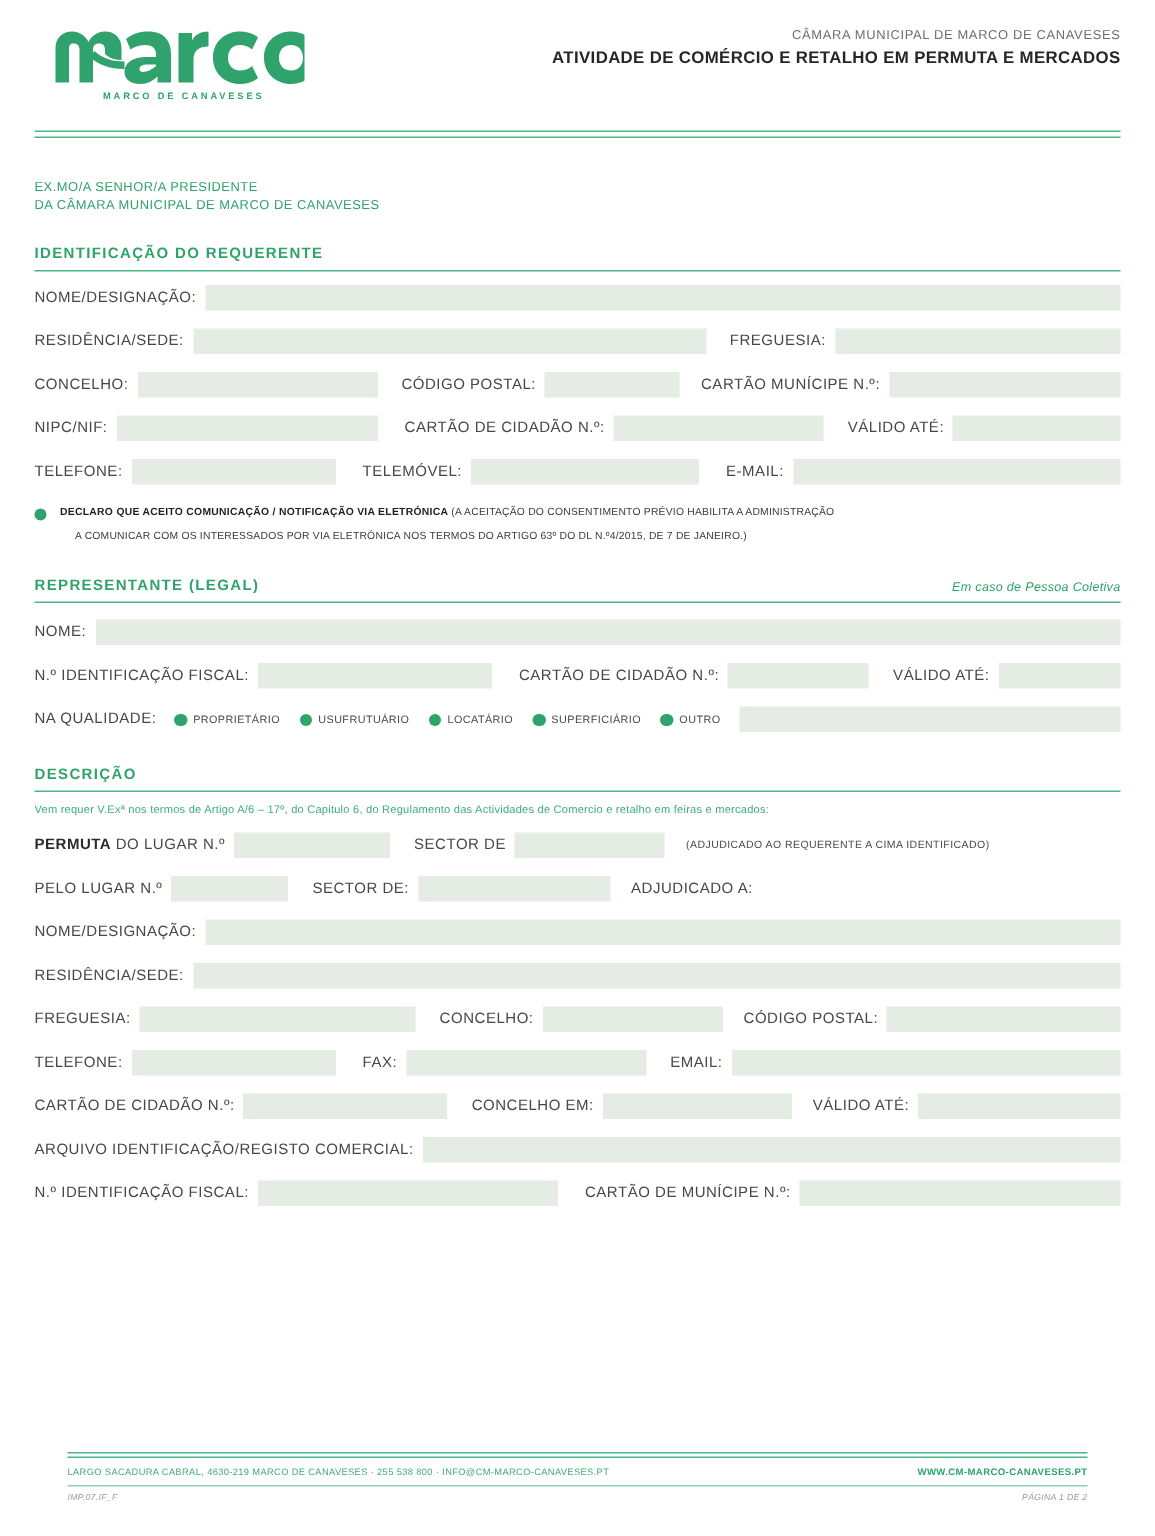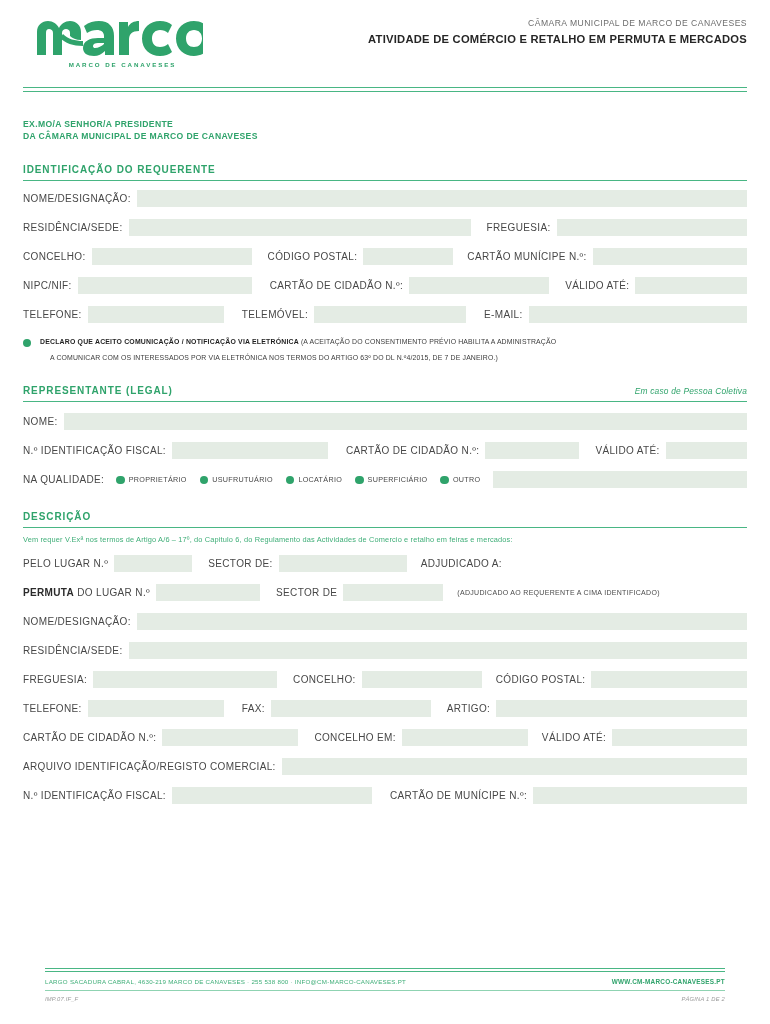--- a/index.html
+++ b/index.html
@@ -21,21 +21,21 @@
   }
   .head-text{position:absolute;right:0;top:18px;text-align:right;}
   .head-line1{font-size:8.6px;letter-spacing:.45px;color:#6d6d6d;}
   .head-line2,.head-line3{
     font-size:11.2px;font-weight:700;color:#262626;letter-spacing:.25px;margin-top:5px;
   }
   .rule-double{margin-top:9px;border-top:1.6px solid #49B684;}
   .rule-double:after{content:"";display:block;margin-top:2.5px;border-top:1.1px solid #49B684;}
 
   
-  .addressee{margin-top:26px;color:#2FA36B;font-weight:700;font-size:8.6px;letter-spacing:.35px;line-height:1.42;}
+  .addressee{margin-top:26px;color:#2FA36B;font-weight:400;font-size:8.6px;letter-spacing:.35px;line-height:1.42;}
 
   
   .section{margin-top:22px;}
   .section-head{
     display:flex;align-items:flex-end;justify-content:space-between;
     border-bottom:1.4px solid #49B684;padding-bottom:5px;
   }
   .section-title{color:#2FA36B;font-weight:700;font-size:10px;letter-spacing:.9px;}
   .section-note{color:#2FA36B;font-style:italic;font-size:8.4px;letter-spacing:.2px;}
   .section-sub{
@@ -244,41 +244,41 @@
 
   <div class="section" style="margin-top:22px">
     <div class="section-head">
       <div class="section-title">DESCRIÇÃO</div>
     </div>
     <div class="section-sub">Vem requer V.Exª nos termos de Artigo A/6 – 17º, do Capitulo 6, do Regulamento das Actividades de Comercio e retalho em feiras e mercados:</div>
 
     <div class="rows" style="margin-top:11px">
 
       <div class="row">
-        <span class="lbl">PELO LUGAR N.º</span>
-        <span class="fld" style="width:78px"></span>
-        <span class="gap" style="width:16px"></span>
-        <span class="lbl">SECTOR DE:</span>
-        <span class="fld" style="width:128px"></span>
-        <span class="gap" style="width:14px"></span>
-        <span class="lbl">ADJUDICADO A:</span>
-      </div>
-
-      <div class="row">
         <span class="lbl b" style="padding-right:3px">PERMUTA</span>
         <span class="lbl">DO LUGAR N.º</span>
         <span class="fld" style="width:104px"></span>
         <span class="gap" style="width:16px"></span>
         <span class="lbl">SECTOR DE</span>
         <span class="fld" style="width:100px"></span>
         <span class="gap" style="width:14px"></span>
         <span class="note">(ADJUDICADO AO REQUERENTE A CIMA IDENTIFICADO)</span>
       </div>
 
       <div class="row">
+        <span class="lbl">PELO LUGAR N.º</span>
+        <span class="fld" style="width:78px"></span>
+        <span class="gap" style="width:16px"></span>
+        <span class="lbl">SECTOR DE:</span>
+        <span class="fld" style="width:128px"></span>
+        <span class="gap" style="width:14px"></span>
+        <span class="lbl">ADJUDICADO A:</span>
+      </div>
+
+      <div class="row">
         <span class="lbl">NOME/DESIGNAÇÃO:</span>
         <span class="fld grow"></span>
       </div>
 
       <div class="row">
         <span class="lbl">RESIDÊNCIA/SEDE:</span>
         <span class="fld grow"></span>
       </div>
 
       <div class="row">
@@ -292,21 +292,21 @@
         <span class="fld grow"></span>
       </div>
 
       <div class="row">
         <span class="lbl">TELEFONE:</span>
         <span class="fld" style="width:136px"></span>
         <span class="gap" style="width:18px"></span>
         <span class="lbl">FAX:</span>
         <span class="fld" style="width:160px"></span>
         <span class="gap" style="width:16px"></span>
-        <span class="lbl">ARTIGO:</span>
+        <span class="lbl">EMAIL:</span>
         <span class="fld grow"></span>
       </div>
 
       <div class="row">
         <span class="lbl">CARTÃO DE CIDADÃO N.º:</span>
         <span class="fld" style="width:136px"></span>
         <span class="gap" style="width:16px"></span>
         <span class="lbl">CONCELHO EM:</span>
         <span class="fld" style="width:126px"></span>
         <span class="gap" style="width:14px"></span>

